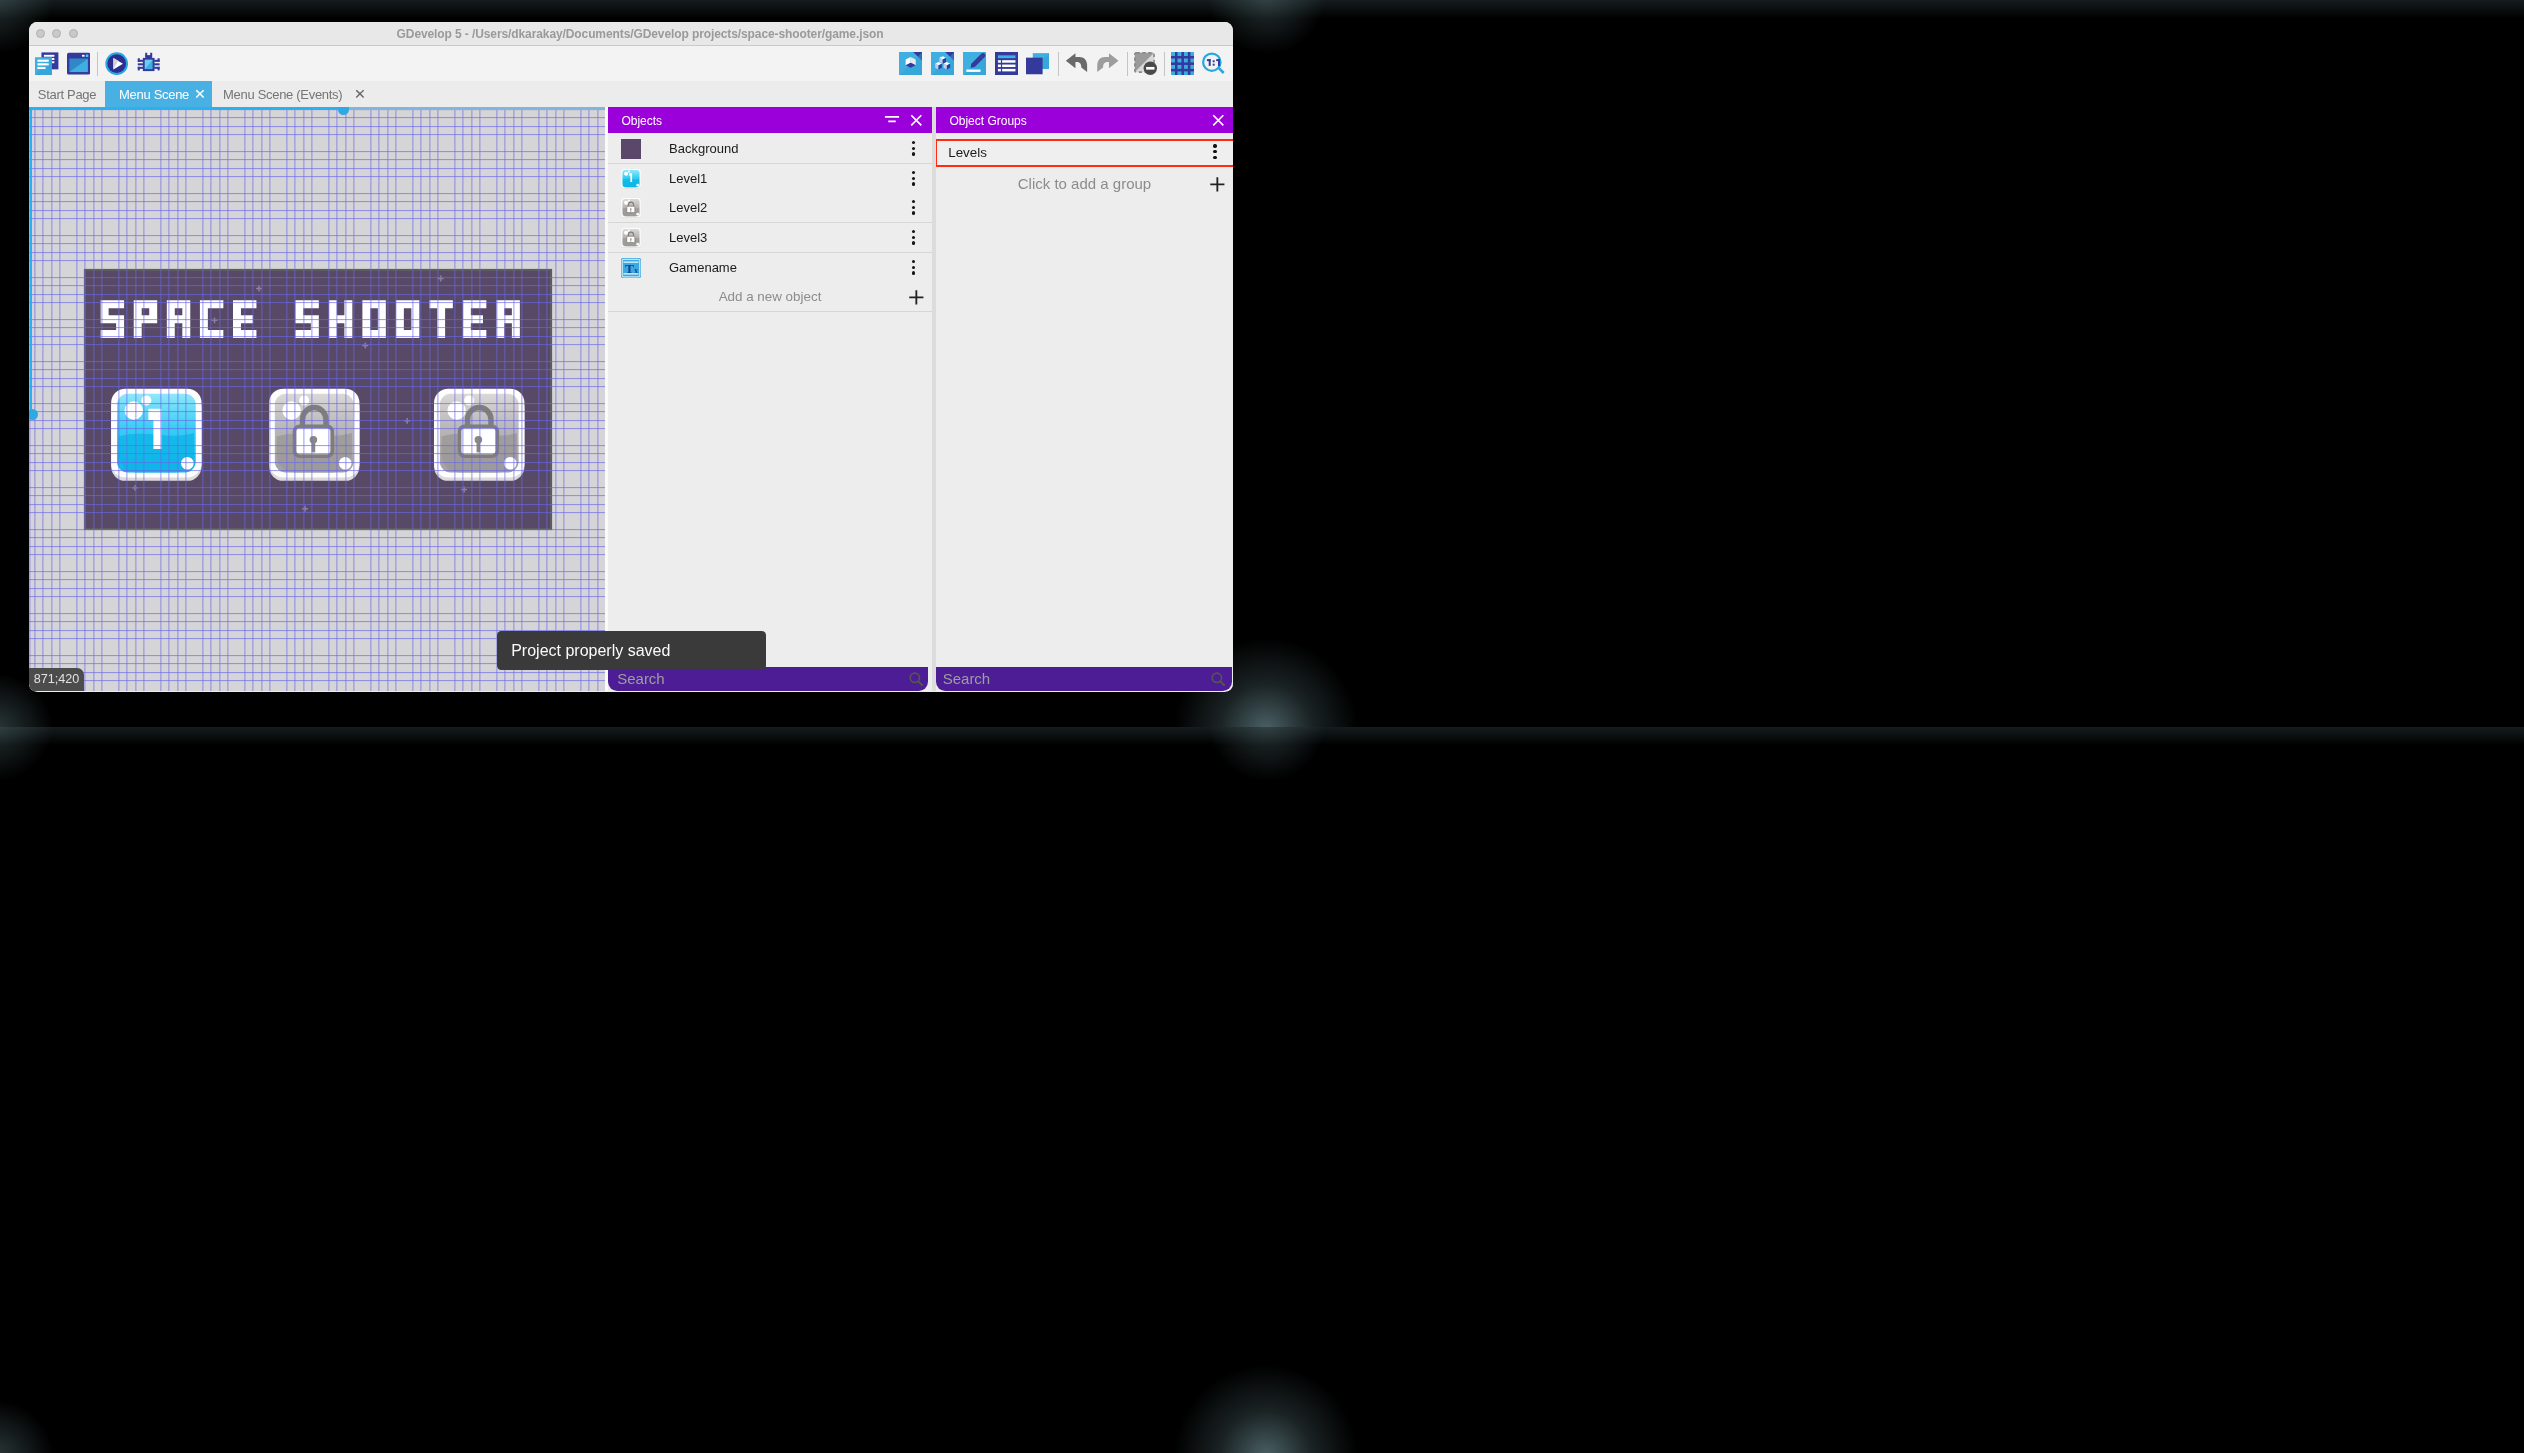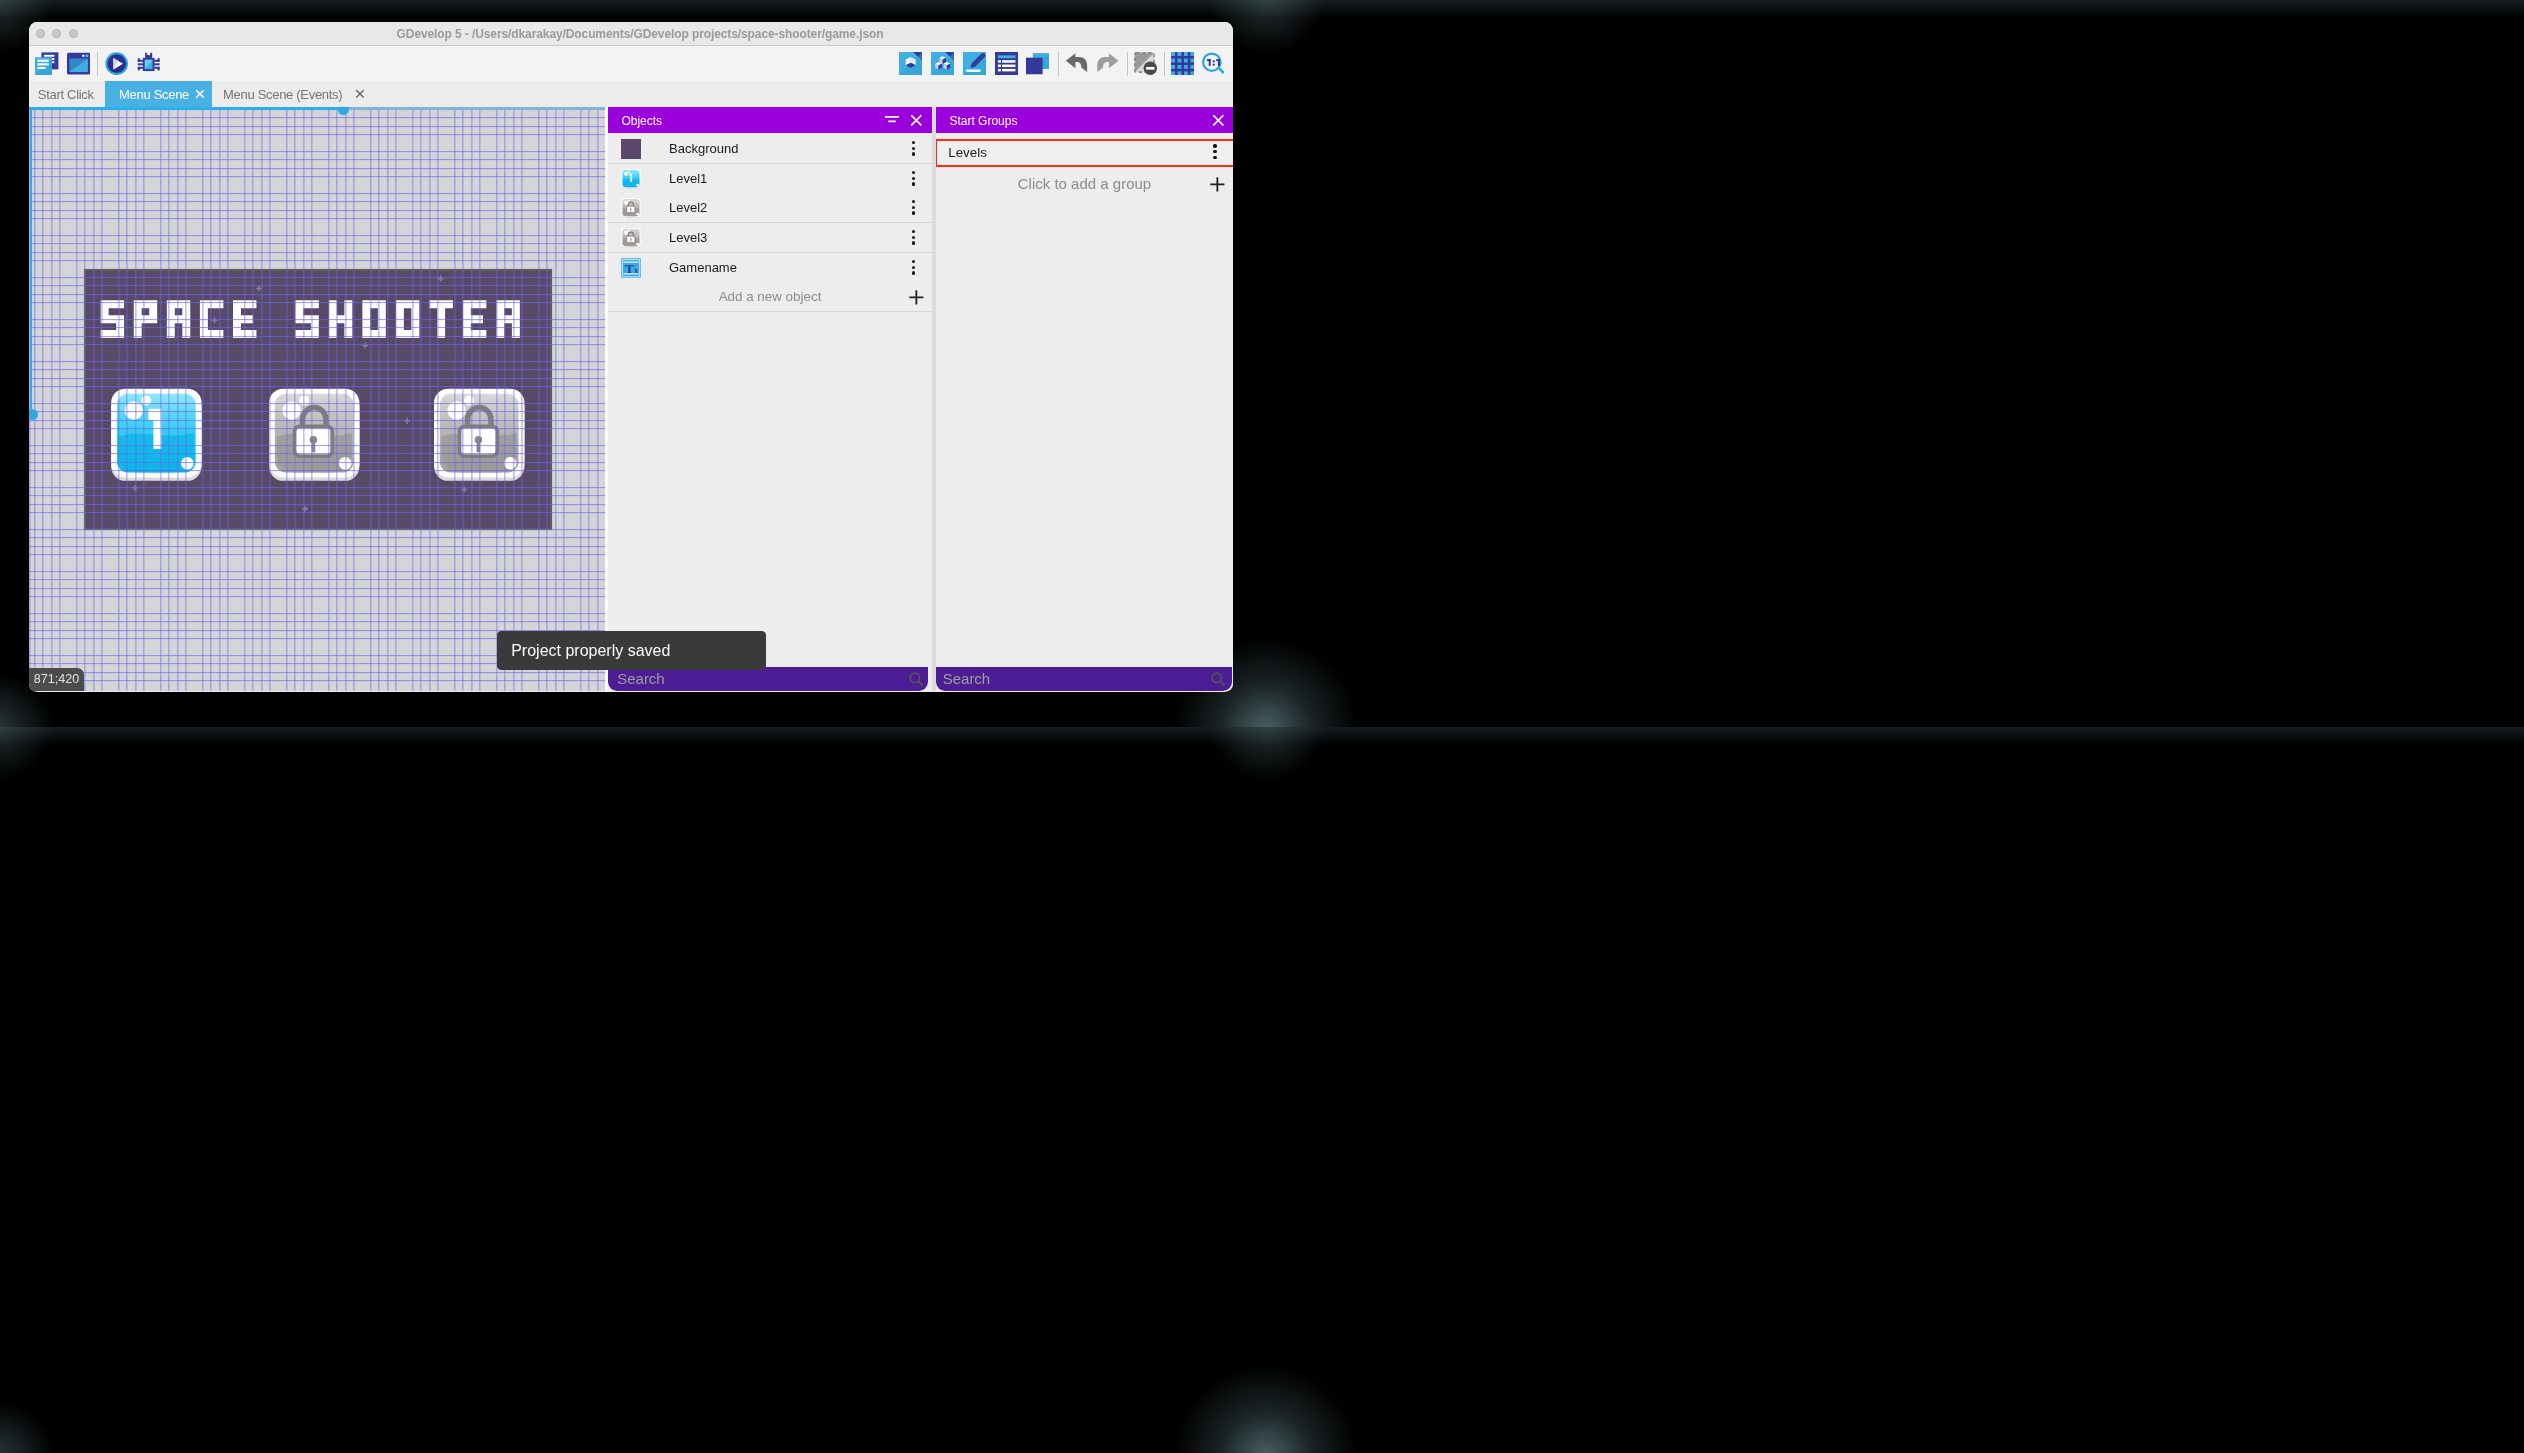--- a/index.html
+++ b/index.html
@@ -189,21 +189,21 @@
         <rect x="8.9" y="9" width="2.6" height="9"></rect>
         <rect x="14.2" y="10.5" width="2.6" height="2.6"></rect>
         <rect x="14.2" y="15" width="2.6" height="2.6"></rect>
         <rect x="18.8" y="9" width="5" height="2.6"></rect>
         <rect x="21.2" y="9" width="2.6" height="9"></rect>
       </g>
     </svg>
   </div>
 
   <div class="tabbar">
-    <div class="tab-label" style="left:8.8px;">Start Click</div>
+    <div class="tab-label" style="left:8.8px;">Start Page</div>
     <div class="tab-active"></div>
     <div class="tab-label" style="left:90px;color:#fff;">Menu Scene</div>
     <div class="tabx" style="left:165px;color:#fff;">✕</div>
     <div class="tab-label" style="left:194px;">Menu Scene (Events)</div>
     <div class="tabx" style="left:325px;color:#666;">✕</div>
   </div>
 
   <div class="canvas" id="canvas">
     <div style="position:absolute;left:57px;top:164px;width:464px;height:257px;background:#584967;box-shadow:0 0 0 2.1px rgba(72,72,72,0.85);">
       <svg width="464" height="258" viewBox="0 0 554 308" style="position:absolute;left:0;top:0;">
@@ -363,21 +363,21 @@
       <svg style="position:absolute;left:300px;top:3.8px;" width="16.7" height="16.7" viewBox="0 0 20 20">
         <circle cx="8.2" cy="8.2" r="5.6" stroke="#555" stroke-width="2" fill="none"></circle>
         <path d="M12.4,12.4 L17.6,17.6" stroke="#555" stroke-width="2.4"></path>
       </svg>
     </div>
   </div>
   <div class="vdiv2"></div>
 
   <div class="panel" id="grppanel" style="left:907px;width:297px;height:584px;">
     <div class="phead">
-        <span class="ptitle">Start Groups</span>
+        <span class="ptitle">Object Groups</span>
       <svg style="position:absolute;left:276px;top:6.7px;" width="12.6" height="12.6" viewBox="0 0 15 15">
         <path d="M1.5,1.5 L13.5,13.5 M13.5,1.5 L1.5,13.5" stroke="#fff" stroke-width="2" fill="none"></path>
       </svg>
     </div>
     <div style="position:absolute;left:-0.8px;top:23px;width:301px;height:28px;border:2.5px solid #fe2c17;box-sizing:border-box;background:#efefef;margin-top:9px;">
       <div style="position:absolute;left:11px;top:0;height:22.6px;line-height:23.4px;font-size:13.4px;color:#1b1b1b;">Levels</div>
       <div class="dots3" style="left:276px;top:3.3px;">
           <i style="top:0;"></i>
           <i style="top:5.9px;"></i>
           <i style="top:11.7px;"></i>

